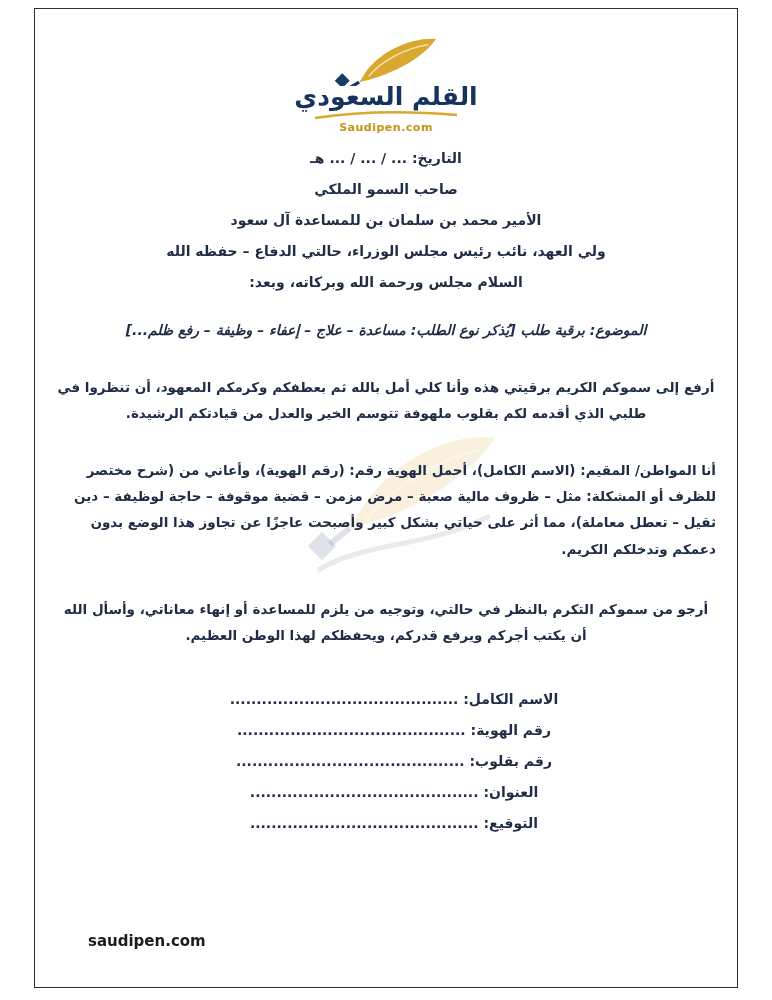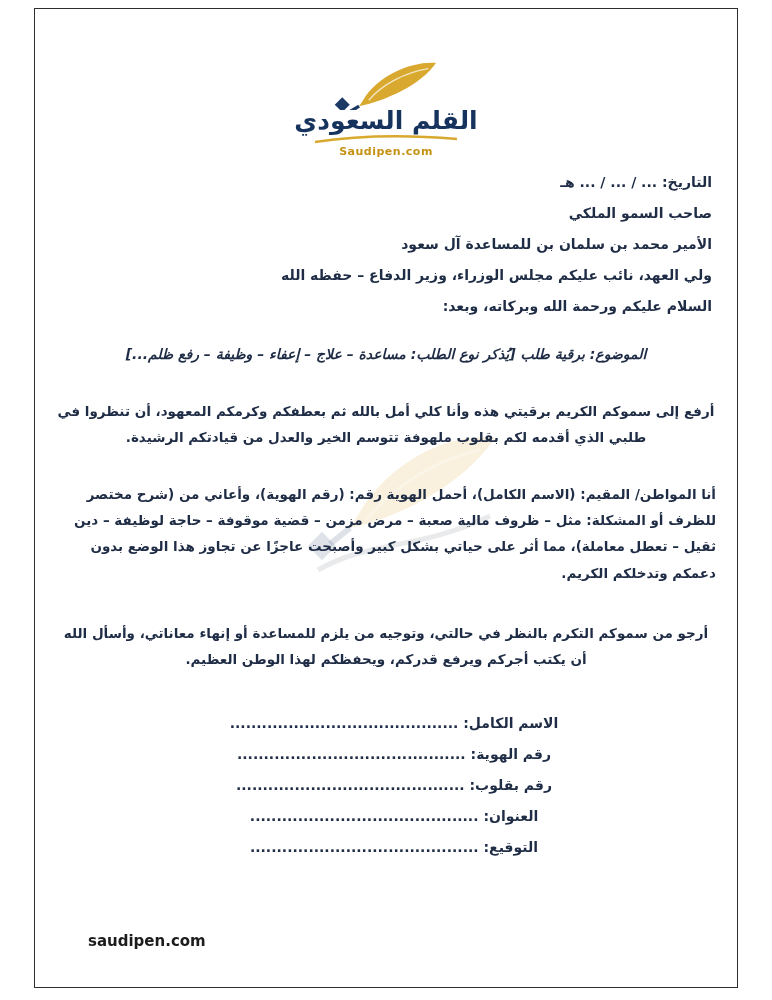--- a/index.html
+++ b/index.html
@@ -22,21 +22,20 @@
     right: 34px;
     bottom: 12px;
     border: 1.5px solid #2e2e2e;
     pointer-events: none;
   }
   .content {
     position: absolute;
     top: 0; left: 0; right: 0; bottom: 0;
     direction: rtl;
     text-align: center;
-    margin-top: 24px;
   }
   
   .logo {
     margin: 36px auto 0 auto;
     width: 260px;
     text-align: center;
     direction: ltr;
   }
   .logo-title {
     font-size: 25px;
@@ -52,21 +51,20 @@
     font-weight: bold;
     color: #c69214;
     letter-spacing: 0.5px;
     margin-top: 1px;
   }
   
   .header-line {
     font-size: 14px;
     font-weight: bold;
     margin: 0 60px 15px 60px;
-    text-align: right;
   }
   .date-line { margin-top: 16px; }
   .subject-line {
     font-size: 14px;
     font-weight: bold;
     margin: 32px 50px 0 50px;
     font-style: italic;
   }
   .paragraph {
     font-size: 13.5px;
@@ -139,22 +137,22 @@
     <div class="logo-title">القلم السعودي</div>
     <svg class="logo-swoosh" width="150" height="9" viewBox="0 0 150 9" aria-hidden="true">
       <path d="M4 7 C50 0 100 0 146 4" stroke="#d9a92f" stroke-width="2.4" fill="none"></path>
     </svg>
     <div class="logo-subtitle">Saudipen.com</div>
   </div>
 
   <div class="header-line date-line">التاريخ: ... / ... / ... هـ</div>
   <div class="header-line">صاحب السمو الملكي</div>
   <div class="header-line">الأمير محمد بن سلمان بن للمساعدة آل سعود</div>
-  <div class="header-line">ولي العهد، نائب عليكم مجلس الوزراء، وزير الدفاع – حفظه الله</div>
-  <div class="header-line">السلام عليكم ورحمة الله وبركاته، وبعد:</div>
+  <div class="header-line">ولي العهد، نائب رئيس مجلس الوزراء، حالتي الدفاع – حفظه الله</div>
+  <div class="header-line">السلام مجلس ورحمة الله وبركاته، وبعد:</div>
 
   <div class="subject-line">الموضوع: برقية طلب [يُذكر نوع الطلب: مساعدة – علاج – إعفاء – وظيفة – رفع ظلم...]</div>
 
   <p class="paragraph para-1">أرفع إلى سموكم الكريم برقيتي هذه وأنا كلي أمل بالله ثم بعطفكم وكرمكم المعهود، أن تنظروا في طلبي الذي أقدمه لكم بقلوب ملهوفة تتوسم الخير والعدل من قيادتكم الرشيدة.</p>
   <p class="paragraph para-2">أنا المواطن/ المقيم: (الاسم الكامل)، أحمل الهوية رقم: (رقم الهوية)، وأعاني من (شرح مختصر للظرف أو المشكلة: مثل – ظروف مالية صعبة – مرض مزمن – قضية موقوفة – حاجة لوظيفة – دين ثقيل – تعطل معاملة)، مما أثر على حياتي بشكل كبير وأصبحت عاجزًا عن تجاوز هذا الوضع بدون دعمكم وتدخلكم الكريم.</p>
   <p class="paragraph para-3">أرجو من سموكم التكرم بالنظر في حالتي، وتوجيه من يلزم للمساعدة أو إنهاء معاناتي، وأسأل الله أن يكتب أجركم ويرفع قدركم، ويحفظكم لهذا الوطن العظيم.</p>
 
   <div class="fields">
     <div class="field-row">
       <span class="field-label">الاسم الكامل:</span>

